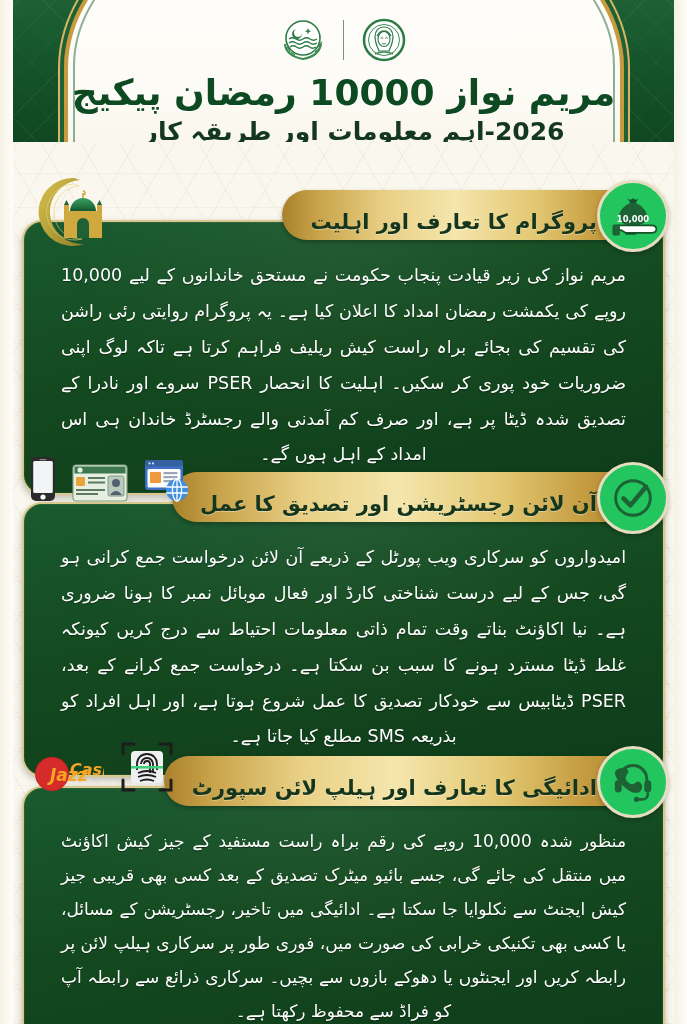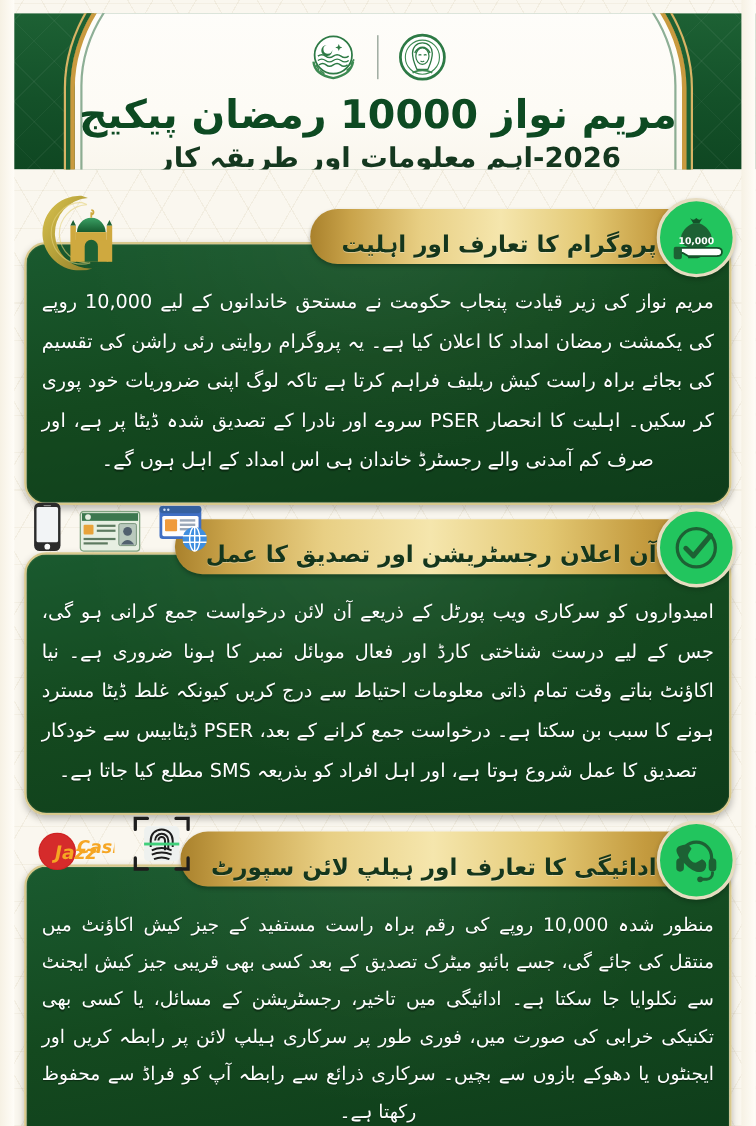--- a/index.html
+++ b/index.html
@@ -37,21 +37,21 @@
     width: 13px;
     background: linear-gradient(90deg,#f6f1e4,#fffdf8);
     z-index: 7;
   }
   .frame-left { left: 0; }
   .frame-right { right: 0; }
 
   
   .header {
     position: absolute;
-    top: 12px; left: 0;
+    top: 0; left: 0;
     width: 687px;
     height: 142px;
     z-index: 3;
     overflow: hidden;
   }
   .header-green {
     position: absolute;
     inset: 0;
     background:
       radial-gradient(circle at 12% 18%, rgba(255,255,255,.07) 0 3px, transparent 3px),
@@ -190,21 +190,21 @@
     align-items: flex-end;
     gap: 16px;
     z-index: 7;
   }
 
   
   .card {
     position: relative;
     margin-top: -28px;
     border-radius: 20px;
-    padding: 36px 14px 20px;
+    padding: 36px 37px 20px;
     background:
       radial-gradient(ellipse at 50% 0%, rgba(255,255,255,.05), transparent 60%),
       linear-gradient(170deg,#1a5a2f 0%,#14491f 45%,#0e3c1a 100%);
     border: 2px solid #d8c88c;
     box-shadow: 0 3px 7px rgba(0,0,0,.25), inset 0 0 0 1px rgba(255,255,255,.06);
     min-height: 196px;
   }
   .card-text {
     font-family: "DejaVu Sans", sans-serif;
     direction: rtl;
@@ -364,21 +364,21 @@
             <rect x="19.5" y="18" width="14" height="2.2" fill="#9aa7b8"></rect>
             <rect x="19.5" y="22" width="10" height="2.2" fill="#9aa7b8"></rect>
             <circle cx="33" cy="32" r="11" fill="#3f8fe0"></circle>
             <ellipse cx="33" cy="32" rx="4.6" ry="11" fill="none" stroke="#fff" stroke-width="1.3"></ellipse>
             <path d="M22.3 29h21.4M22.3 35h21.4M33 21v22" stroke="#fff" stroke-width="1.3" fill="none"></path>
           </svg>
         </span>
       </div>
 
       <div class="banner">
-        <span class="banner-text">آن اعلان رجسٹریشن اور تصدیق کا عمل</span>
+        <span class="banner-text">آن لائن رجسٹریشن اور تصدیق کا عمل</span>
       </div>
 
       <div class="badge">
         <svg viewBox="0 0 60 60" width="52" height="52">
           <circle cx="30" cy="30" r="20" fill="none" stroke="#1d6134" stroke-width="3.4"></circle>
           <path d="M19 30.5l8 8L45 17" fill="none" stroke="#1d6134" stroke-width="5.2" stroke-linecap="round" stroke-linejoin="round"></path>
         </svg>
       </div>
     </div>
 

